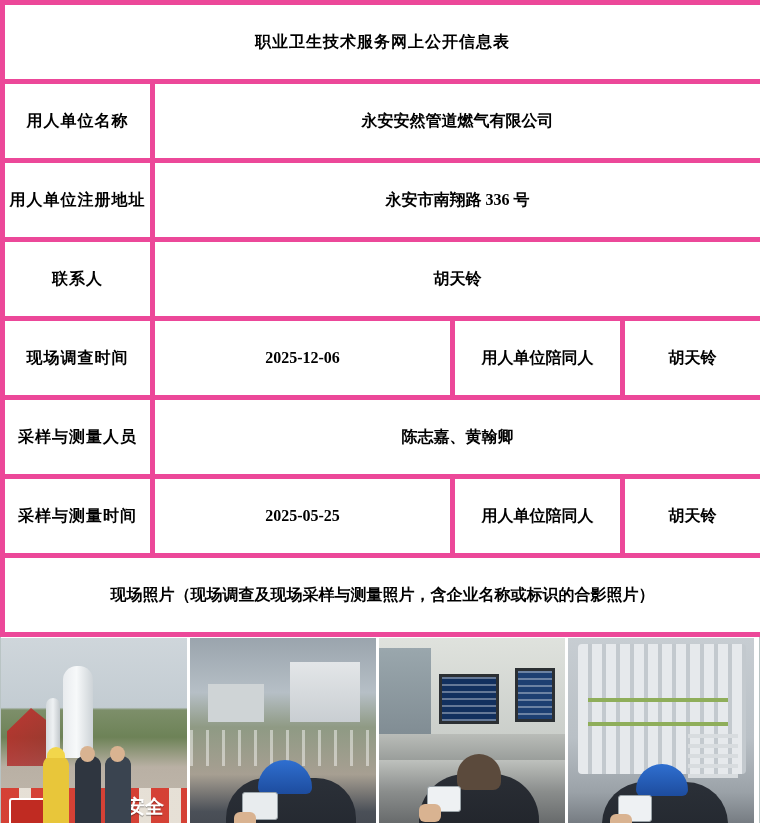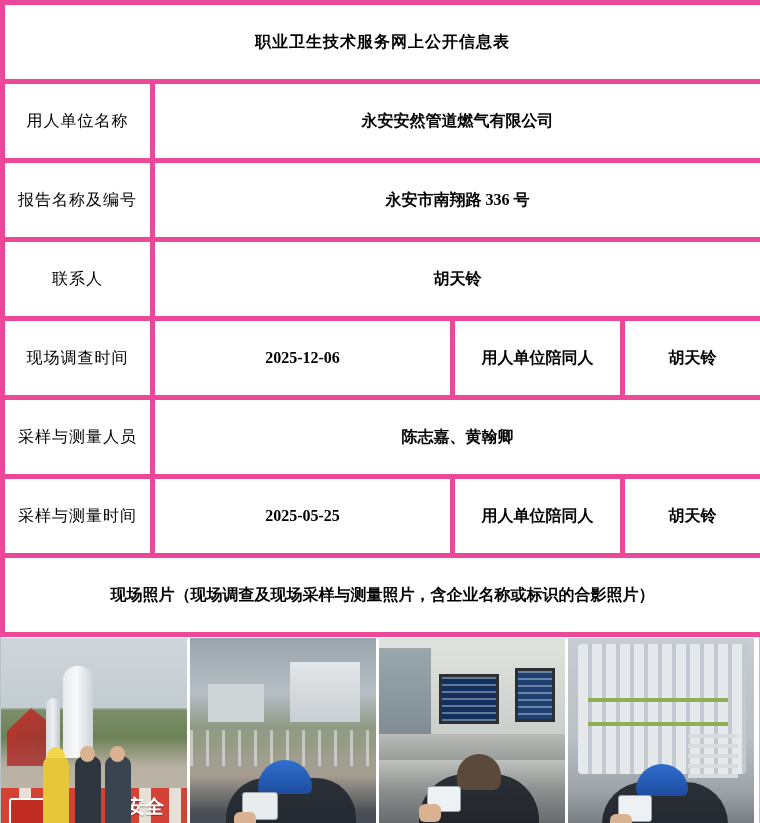--- a/index.html
+++ b/index.html
@@ -33,21 +33,21 @@
     padding: 18px 4px;
     font-family: "Liberation Serif", "DejaVu Serif", serif;
   }
   .title-cell {
     font-size: 19px;
     font-weight: bold;
     height: 44px;
     letter-spacing: 1px;
   }
   .label {
-    font-weight: normal;
+    font-weight: bold;
     width: 150px;
     letter-spacing: 1px;
   }
   .value {
     font-weight: bold;
   }
   .sublabel {
     font-weight: bold;
     width: 170px;
   }
@@ -348,21 +348,21 @@
       <tr>
         <td class="title-cell" colspan="4">职业卫生技术服务网上公开信息表</td>
       </tr>
 
       <tr>
         <td class="label">用人单位名称</td>
         <td class="value" colspan="3">永安安然管道燃气有限公司</td>
       </tr>
 
       <tr>
-        <td class="label">报告名称及编号</td>
+        <td class="label">用人单位注册地址</td>
         <td class="value" colspan="3">永安市南翔路 336 号</td>
       </tr>
 
       <tr>
         <td class="label">联系人</td>
         <td class="value" colspan="3">胡天铃</td>
       </tr>
 
 
 

